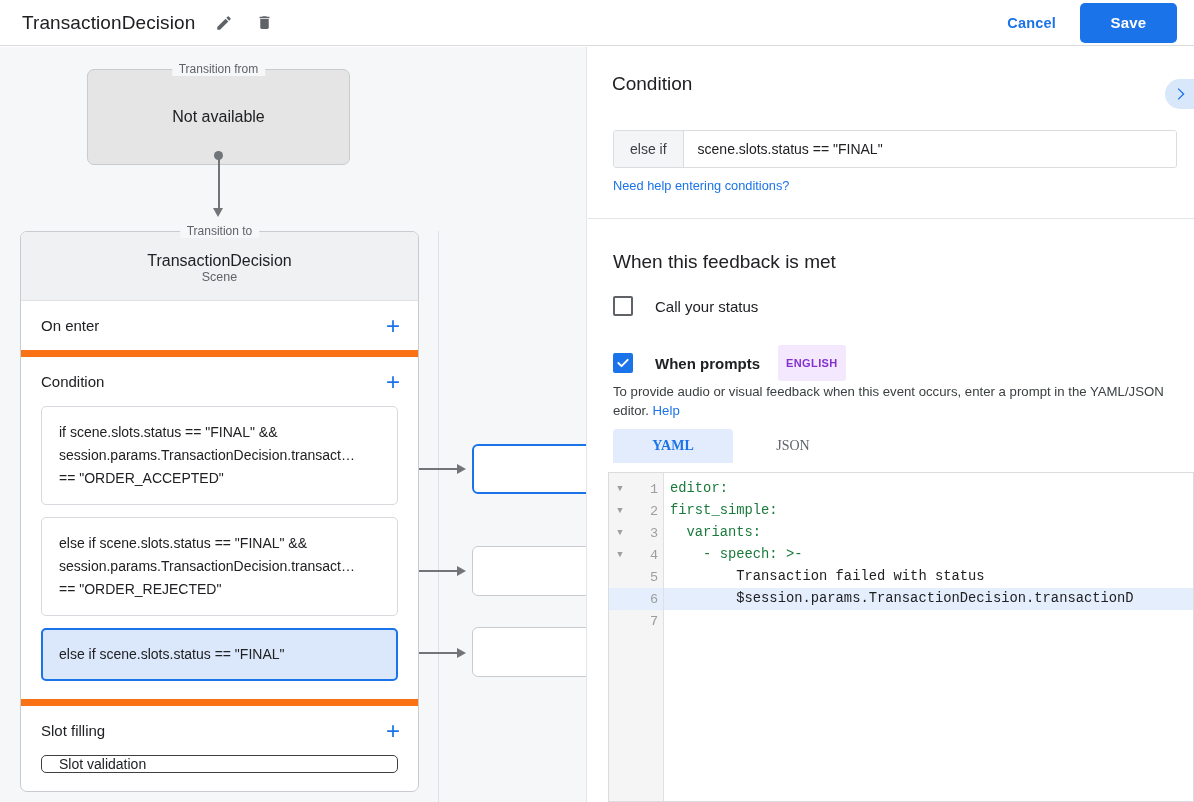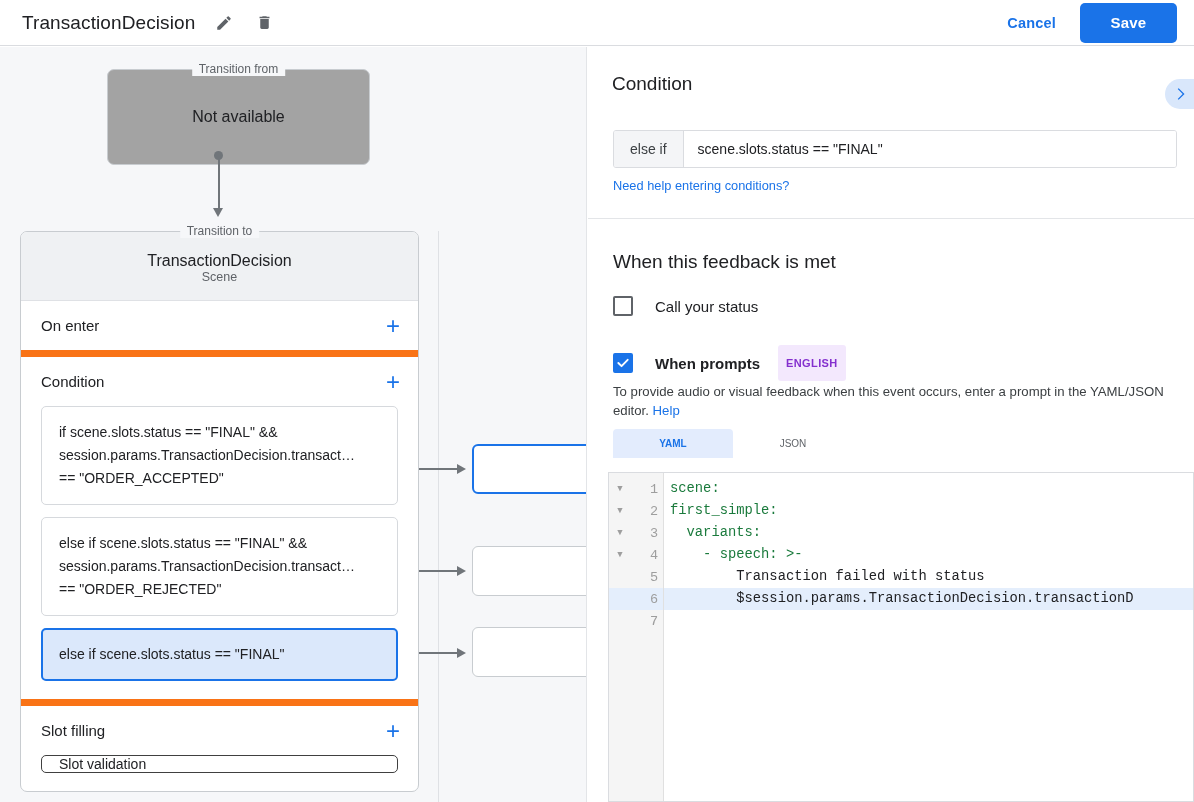--- a/index.html
+++ b/index.html
@@ -54,22 +54,21 @@
     background: #f6f7f9;
     overflow: hidden;
     border-right: 1px solid #e3e5e8;
   }
 
   
   .fs-node {
     position: absolute;
     border: 1px solid #c8ccd0;
     border-radius: 7px;
-    background: #a3a3a3;
-    margin-left: 20px;
+    background: #e5e5e5;
   }
   .fs-legend {
     position: absolute; top: -8px; left: 50%;
     transform: translateX(-50%);
     background: #f6f7f9;
     padding: 0 7px;
     font-size: 12px; color: #5f6368;
     white-space: nowrap;
   }
   .node-from {
@@ -247,23 +246,23 @@
     padding: 12px 8px; border-radius: 3px;
   }
   .helper-text {
     font-size: 13.2px; color: #3c4043; line-height: 19px;
   }
   .helper-text a { color: #1a73e8; text-decoration: none; cursor: pointer; }
 
   
   .tabs { display: flex; }
   .tab {
-    font-size: 10px; color: #5f6368;
+    font-size: 14px; color: #5f6368;
     padding: 9px 0; width: 120px; text-align: center;
-    cursor: pointer; border-radius: 4px 4px 0 0;
+    cursor: pointer; border-radius: 4px 4px 0 0; font-family: Liberation Serif, serif;
   }
   .tab.active { background: #e3ecfd; color: #1a73e8; font-weight: bold; }
 
   
   .editor {
     position: absolute;
     border: 1px solid #dadce0;
     background: #ffffff;
     overflow: hidden;
     display: flex;
@@ -466,21 +465,21 @@
       <div class="gutter-row hl">
           <span class="fold"></span>
           <span class="lineno">6</span>
         </div>
       <div class="gutter-row">
           <span class="fold"></span>
           <span class="lineno">7</span>
         </div>
     </div>
     <div class="code-area">
-      <div class="code-row k">scene:</div>
+      <div class="code-row k">editor:</div>
       <div class="code-row k">first_simple:</div>
       <div class="code-row k">  variants:</div>
       <div class="code-row k">    - speech: &gt;-</div>
       <div class="code-row plain">        Transaction failed with status</div>
       <div class="code-row plain hl">        $session.params.TransactionDecision.transactionD</div>
       <div class="code-row plain"></div>
     </div>
   </div>
 </div>
 

